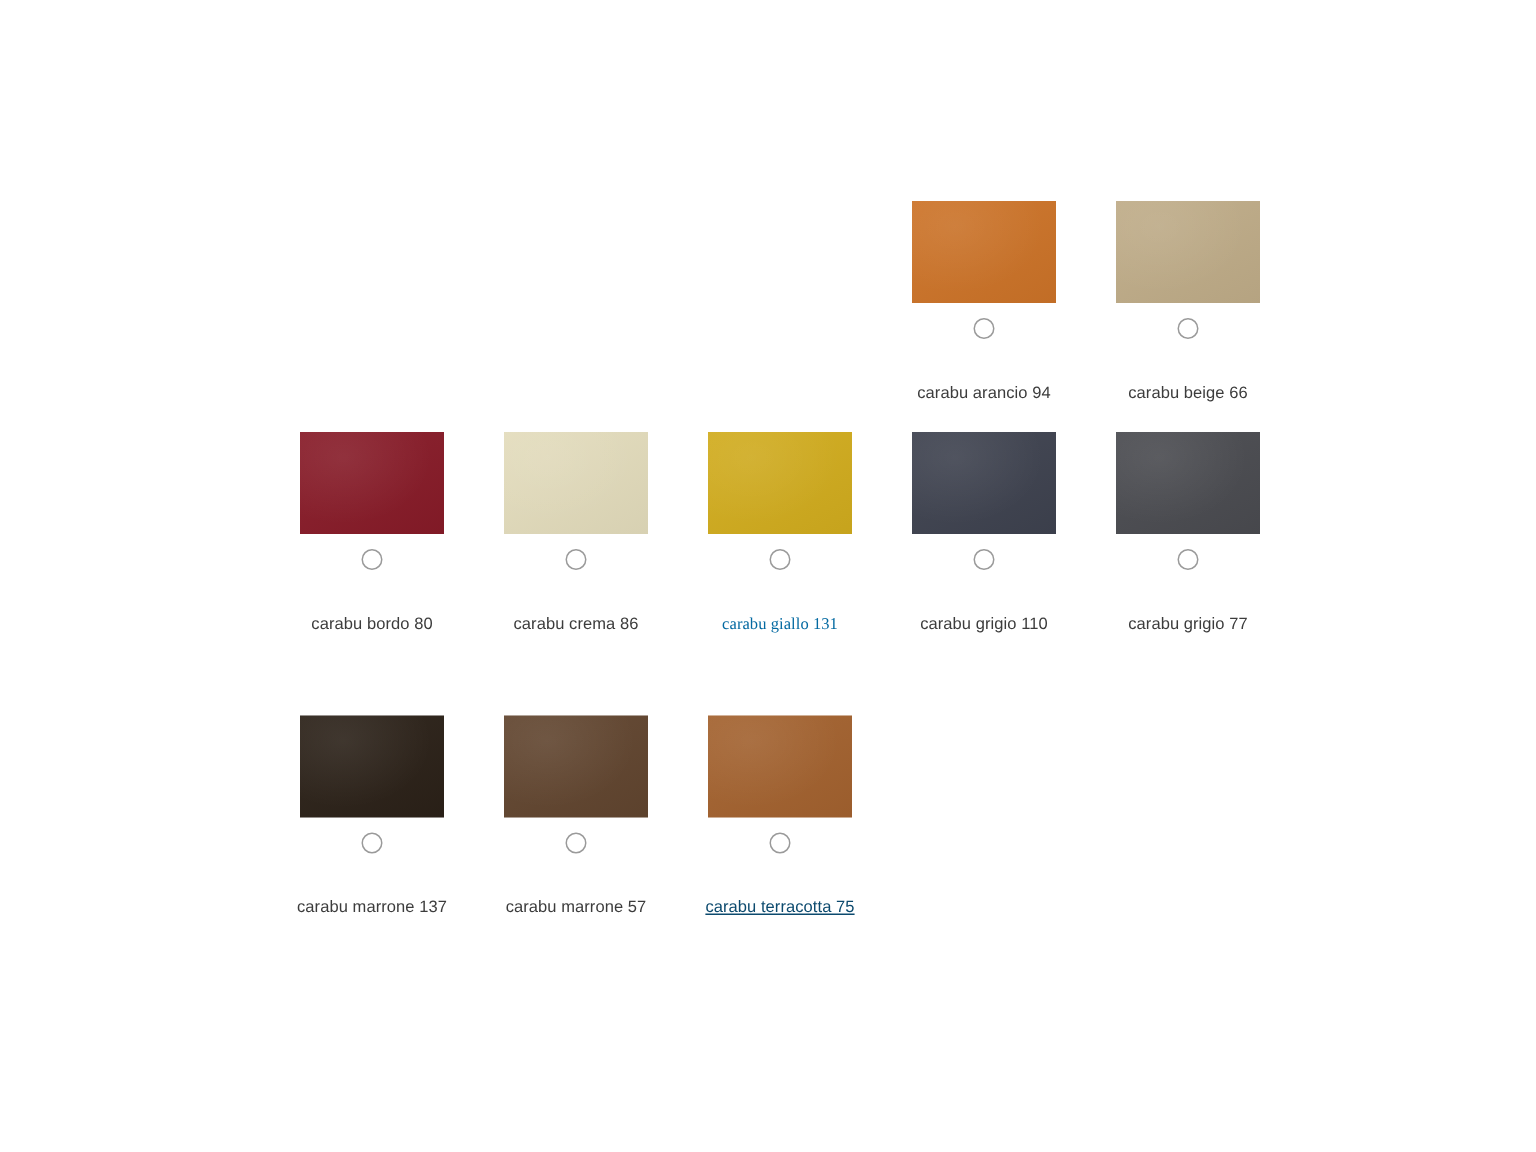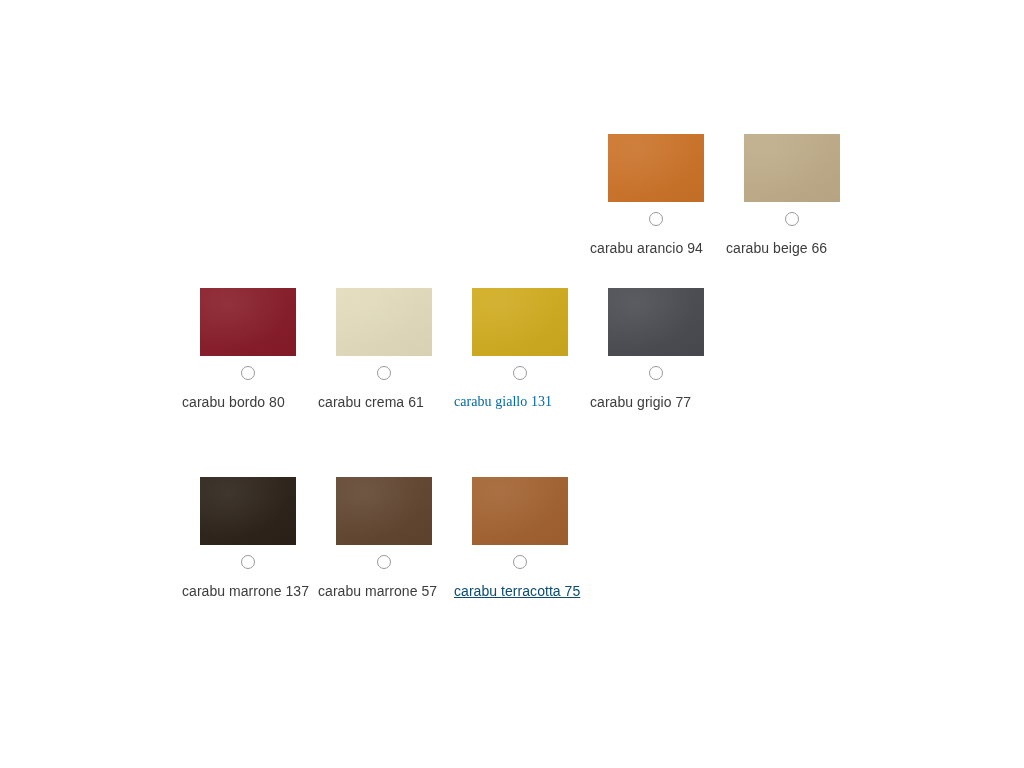--- a/index.html
+++ b/index.html
@@ -56,24 +56,25 @@
   .swatch-radio {
     width: 14px;
     height: 14px;
     border: 1px solid #9a9a9a;
     border-radius: 50%;
     background: #ffffff;
     margin-top: 10px;
     flex: 0 0 auto;
   }
   .swatch-label {
-    margin-top: 9px;
+    margin-top: 23px;
     width: 132px;
+    text-align: center;
     font-family: "Liberation Sans", sans-serif;
-    font-size: 14px;
+    font-size: 11px;
     line-height: 26px;
     color: #3c3c3c;
     letter-spacing: 0.05px;
     word-wrap: break-word;
   }
 </style>
 </head>
 <body>
 
 <div id="swatch-page">
@@ -91,26 +92,31 @@
     </div>
   <div class="swatch-row row-2">
       <div class="swatch-cell">
         <span class="swatch-chip" style="background: rgb(135, 27, 40);"></span>
         <span class="swatch-radio" style="border-color: rgb(154, 154, 154);"></span>
         <span class="swatch-label" style="color: rgb(60, 60, 60);">carabu bordo 80</span>
       </div>
       <div class="swatch-cell">
         <span class="swatch-chip" style="background: rgb(227, 220, 188);"></span>
         <span class="swatch-radio" style="border-color: rgb(154, 154, 154);"></span>
-        <span class="swatch-label" style="color: rgb(60, 60, 60);">carabu crema 61</span>
+        <span class="swatch-label" style="color: rgb(60, 60, 60);">carabu crema 86</span>
       </div>
       <div class="swatch-cell">
         <span class="swatch-chip" style="background: rgb(209, 172, 30);"></span>
         <span class="swatch-radio" style="border-color: rgb(154, 154, 154);"></span>
         <span class="swatch-label" style="color: #0369a1; font-family: Liberation Serif, serif;">carabu giallo 131</span>
+      </div>
+      <div class="swatch-cell">
+        <span class="swatch-chip" style="background: rgb(62, 66, 79);"></span>
+        <span class="swatch-radio" style="border-color: rgb(154, 154, 154);"></span>
+        <span class="swatch-label" style="color: rgb(60, 60, 60);">carabu grigio 110</span>
       </div>
       <div class="swatch-cell">
         <span class="swatch-chip" style="background: rgb(74, 75, 80);"></span>
         <span class="swatch-radio" style="border-color: rgb(154, 154, 154);"></span>
         <span class="swatch-label" style="color: rgb(60, 60, 60);">carabu grigio 77</span>
       </div>
     </div>
   <div class="swatch-row row-3">
       <div class="swatch-cell">
         <span class="swatch-chip" style="background: rgb(43, 33, 24);"></span>

